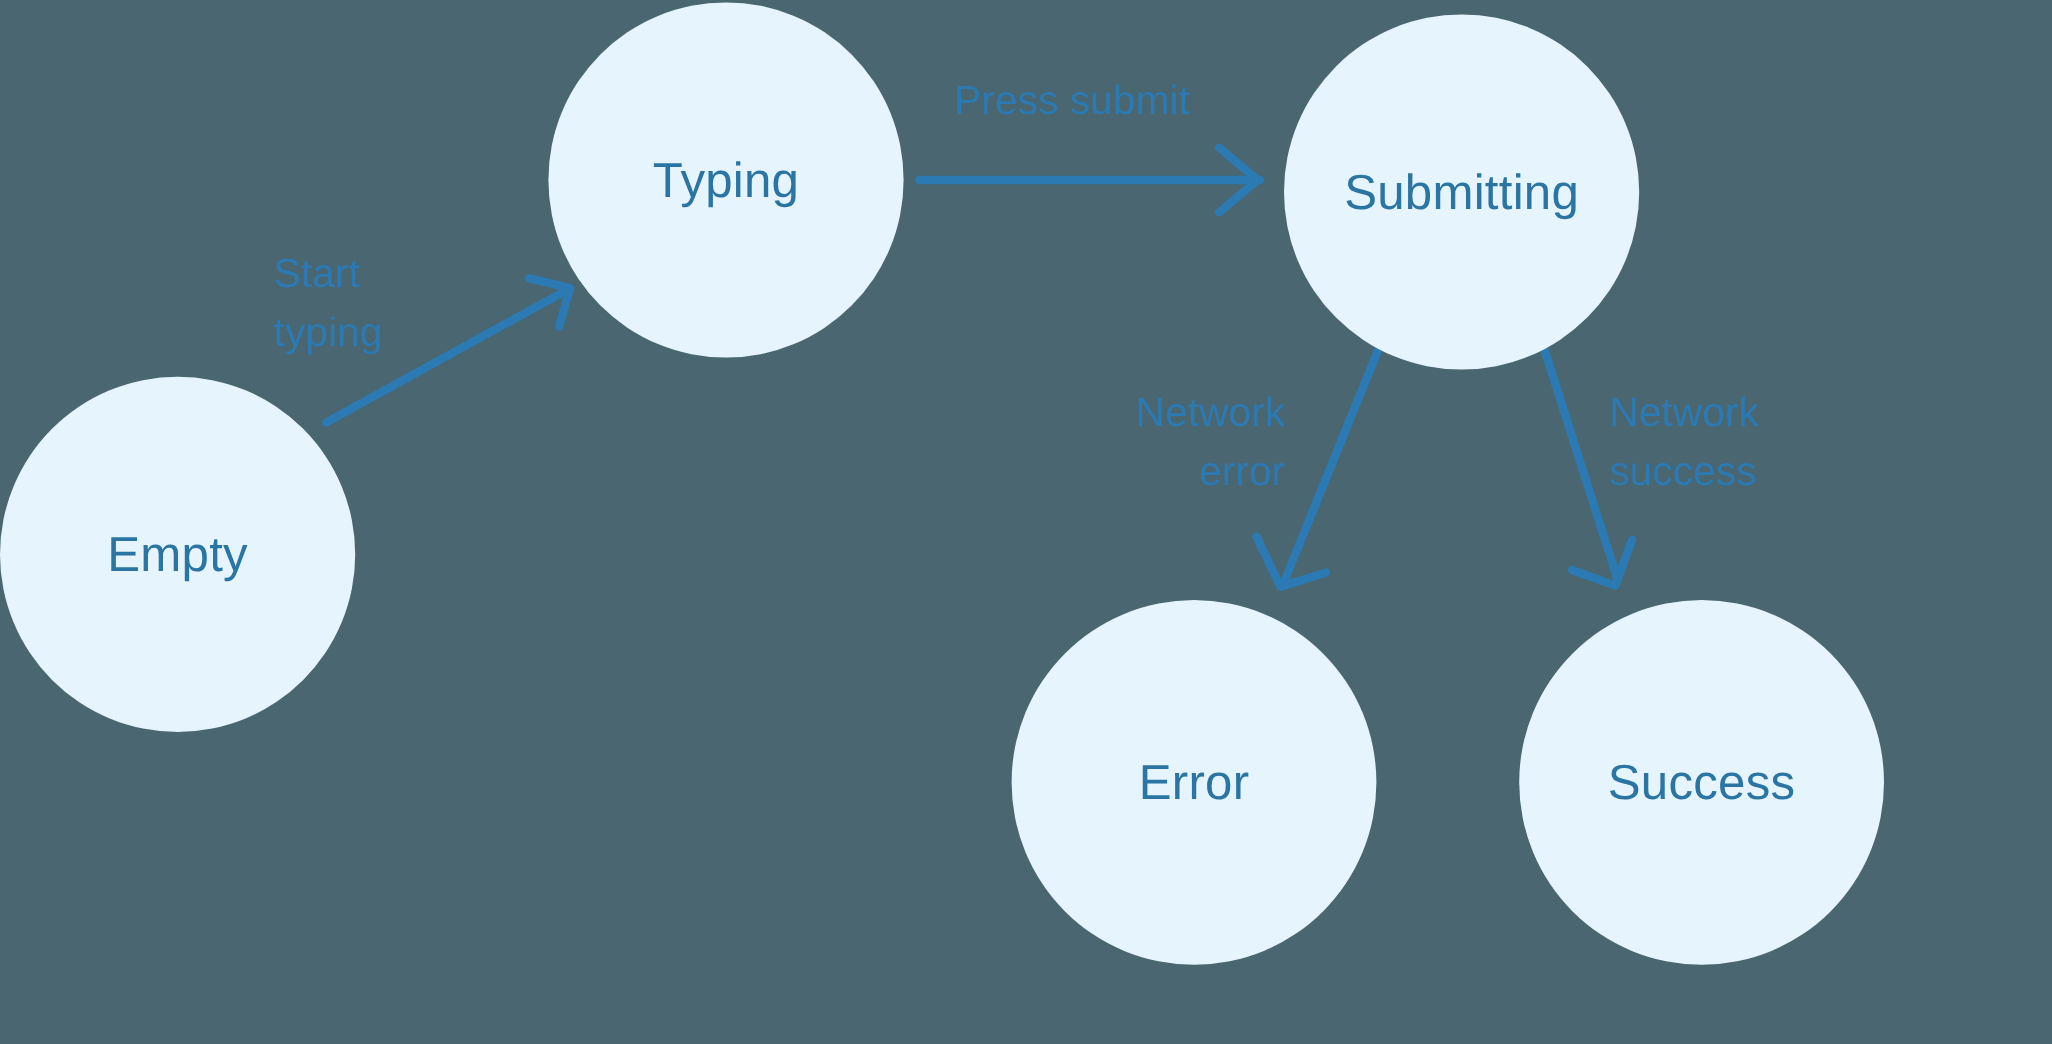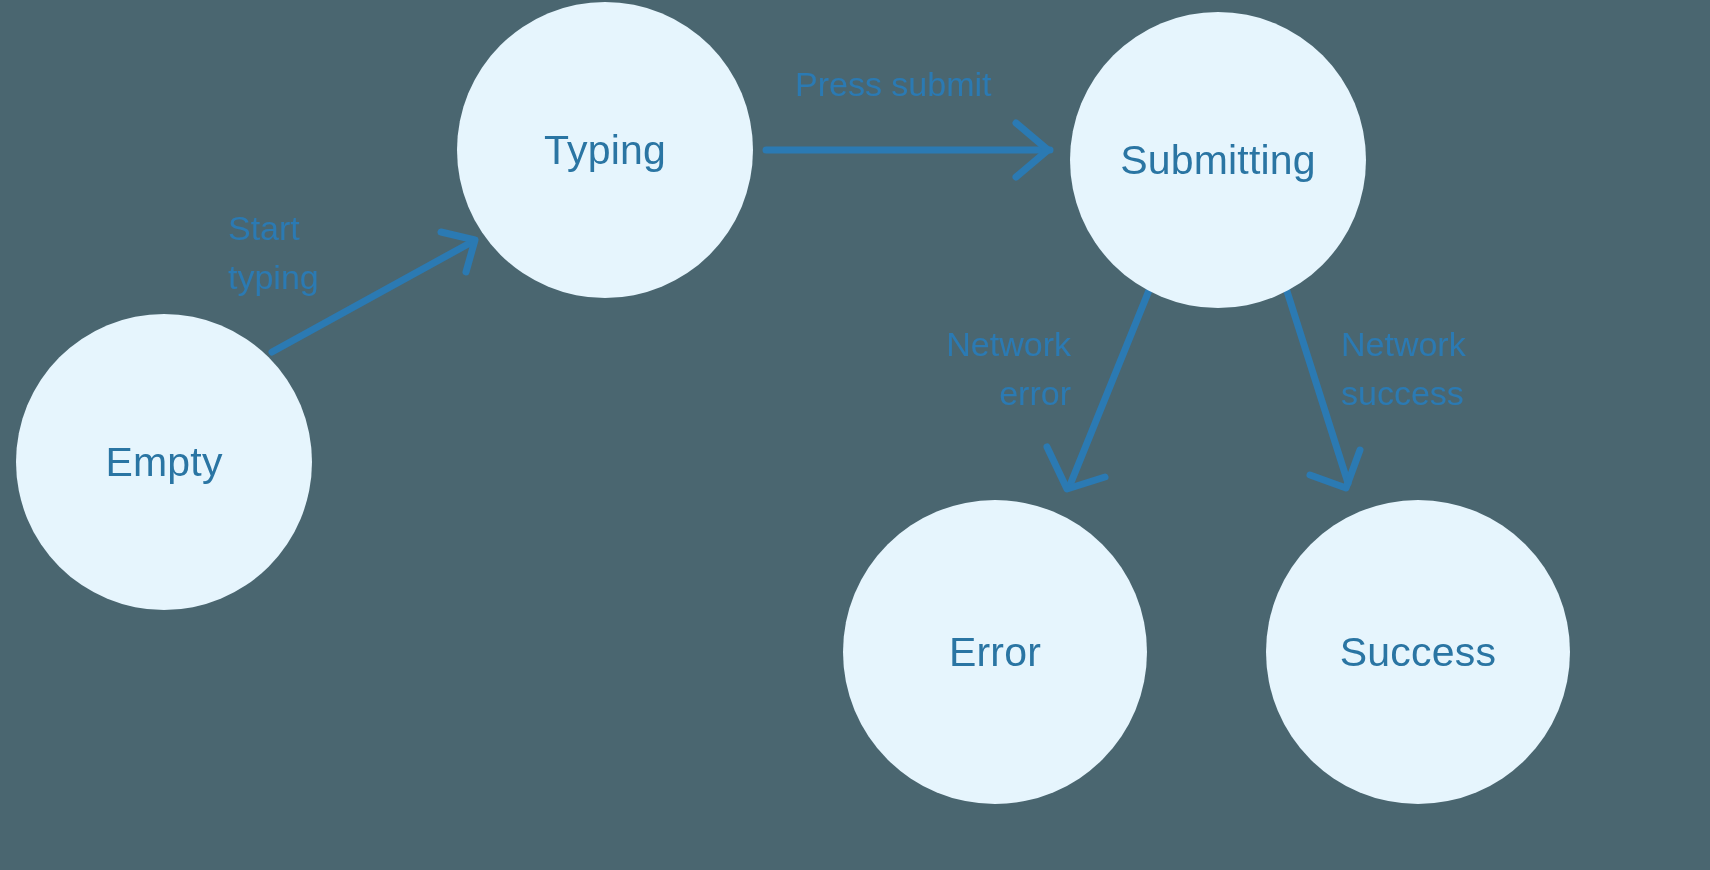--- a/index.html
+++ b/index.html
@@ -75,21 +75,21 @@
       <line x1="1152" y1="283" x2="1070" y2="485" stroke="#2b7ab3" stroke-width="7" stroke-linecap="round"></line>
       <polyline points="1047,447 1067,489 1105,477" fill="none" stroke="#2b7ab3" stroke-width="7" stroke-linecap="round" stroke-linejoin="round"></polyline>
     </g>
 
     <g>
       <line x1="1285" y1="285" x2="1348" y2="483" stroke="#2b7ab3" stroke-width="7" stroke-linecap="round"></line>
       <polyline points="1310,475 1346,488 1360,450" fill="none" stroke="#2b7ab3" stroke-width="7" stroke-linecap="round" stroke-linejoin="round"></polyline>
     </g>
   </svg>
 
-  <div class="node" style="left:16px; top:314px; width:296px; height:296px;">
+  <div class="node" style="left:0px; top:314px; width:296px; height:296px;">
     <span class="node-label">Empty</span>
   </div>
 
   <div class="node" style="left:457px; top:2px; width:296px; height:296px;">
     <span class="node-label">Typing</span>
   </div>
 
   <div class="node" style="left:1070px; top:12px; width:296px; height:296px;">
     <span class="node-label">Submitting</span>
   </div>

